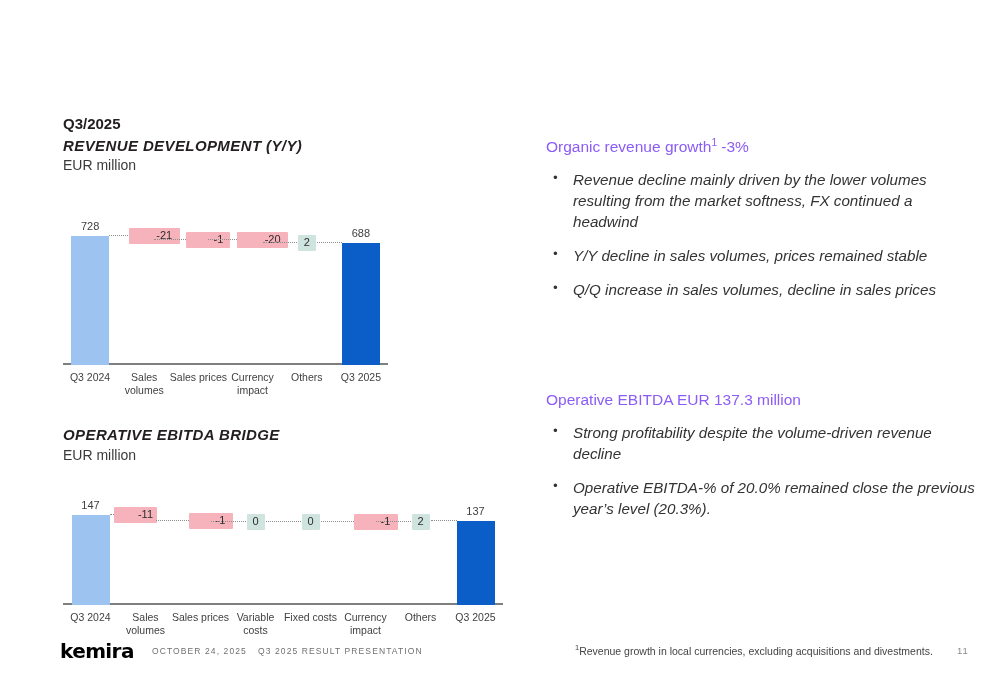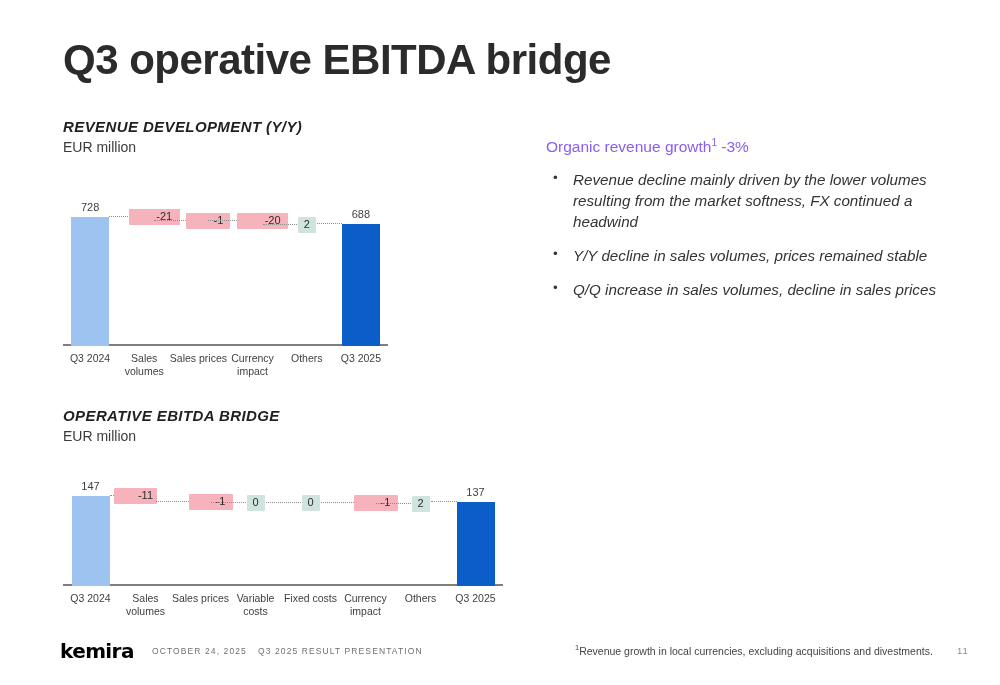--- a/index.html
+++ b/index.html
@@ -90,24 +90,24 @@
   .page-num{
     position:absolute;left:957px;top:645px;
     font-size:9.5px;color:#8a8a8a;letter-spacing:1px;
   }
 </style>
 </head>
 <body>
 
 <div class="slide">
 
-  <div class="slide-title">Q3 operative EBITDA bridge</div>
 
   <div class="left-col">
 
+    <div class="kicker">Q3/2025</div>
     <div class="chart-heading">REVENUE DEVELOPMENT (Y/Y)</div>
     <div class="chart-sub">EUR million</div>
 
     <div class="chart" id="chart1">
       <div class="plot" id="chart1-plot" style="height: 172px; margin-top: 18px; width: 325px;">
           <div class="axis-line" style="bottom: 0px; width: 325px;"></div>
           <div class="bar start" style="left: 8.08333px; width: 38px; height: 129.22px;"></div>
           <div class="bar-value" style="left: -2.91667px; width: 60px; bottom: 133.22px; text-align: center;">728</div>
           <div class="connector" style="left: 46.0833px; width: 25.1667px; bottom: 129.22px;"></div>
           <div class="delta neg" style="left: 65.75px; width: 31px; bottom: 121.22px;">-21</div>
@@ -173,20 +173,27 @@
     <div class="rc-heading">
       <span>Organic revenue growth</span><sup>1</sup><span> -3%</span>
     </div>
     <ul class="bullets" id="block1-bullets">
         <li class="bullet">Revenue decline mainly driven by the lower volumes resulting from the market softness, FX continued a headwind</li>
         <li class="bullet">Y/Y decline in sales volumes, prices remained stable</li>
         <li class="bullet">Q/Q increase in sales volumes, decline in sales prices</li>
       </ul>
   </div>
 
+  <div class="rc-block2">
+    <div class="rc-heading">Operative EBITDA EUR 137.3 million</div>
+    <ul class="bullets" id="block2-bullets">
+        <li class="bullet">Strong profitability despite the volume-driven revenue decline</li>
+        <li class="bullet">Operative EBITDA-% of 20.0% remained close the previous year’s level (20.3%).</li>
+      </ul>
+  </div>
 
   <div class="logo">kemira</div>
   <div class="foot-meta foot-date">OCTOBER 24, 2025</div>
   <div class="foot-meta foot-deck">Q3 2025 RESULT PRESENTATION</div>
   <div class="footnote"><sup>1</sup><span>Revenue growth in local currencies, excluding acquisitions and divestments.</span></div>
   <div class="page-num">11</div>
 
 </div>
 
 </body></html>

